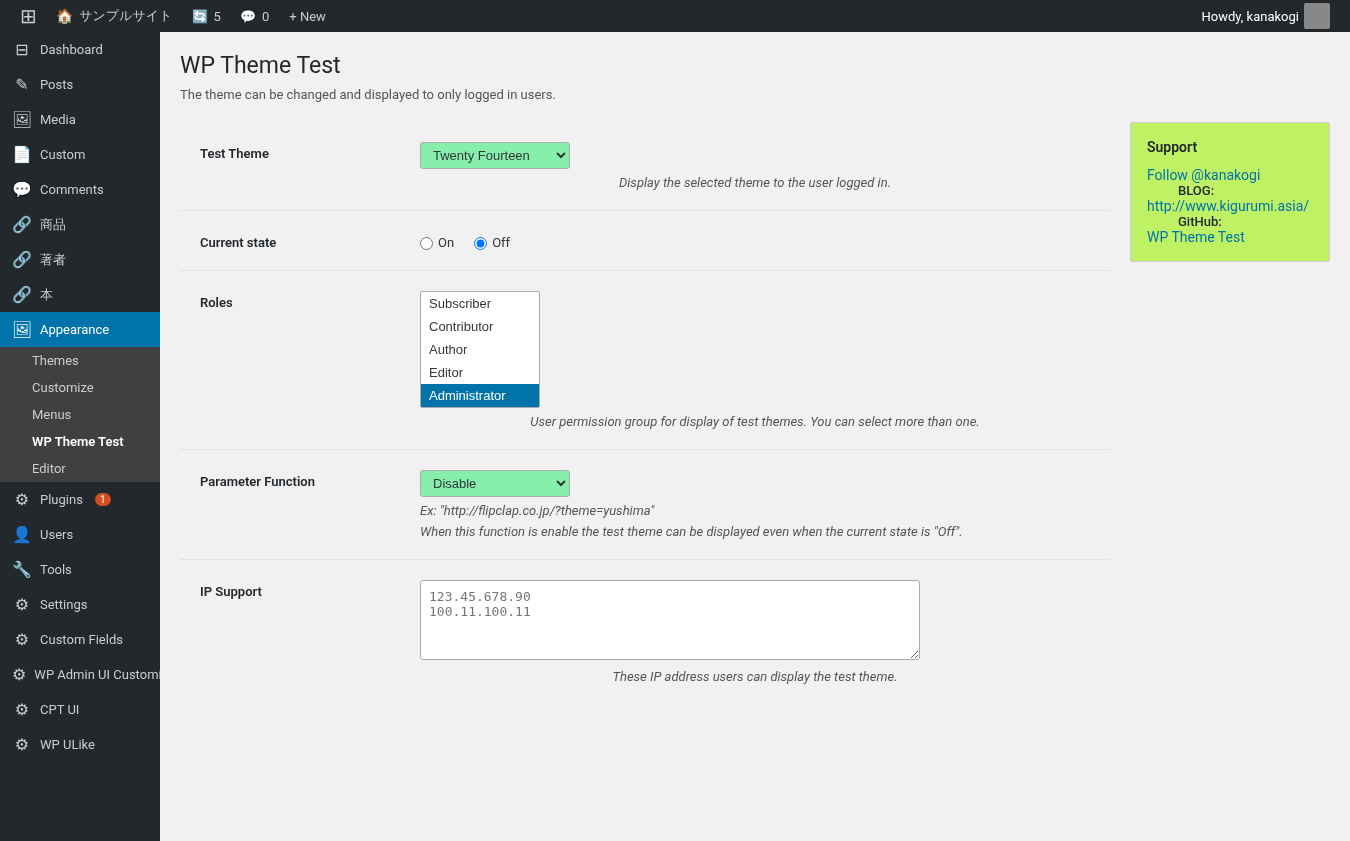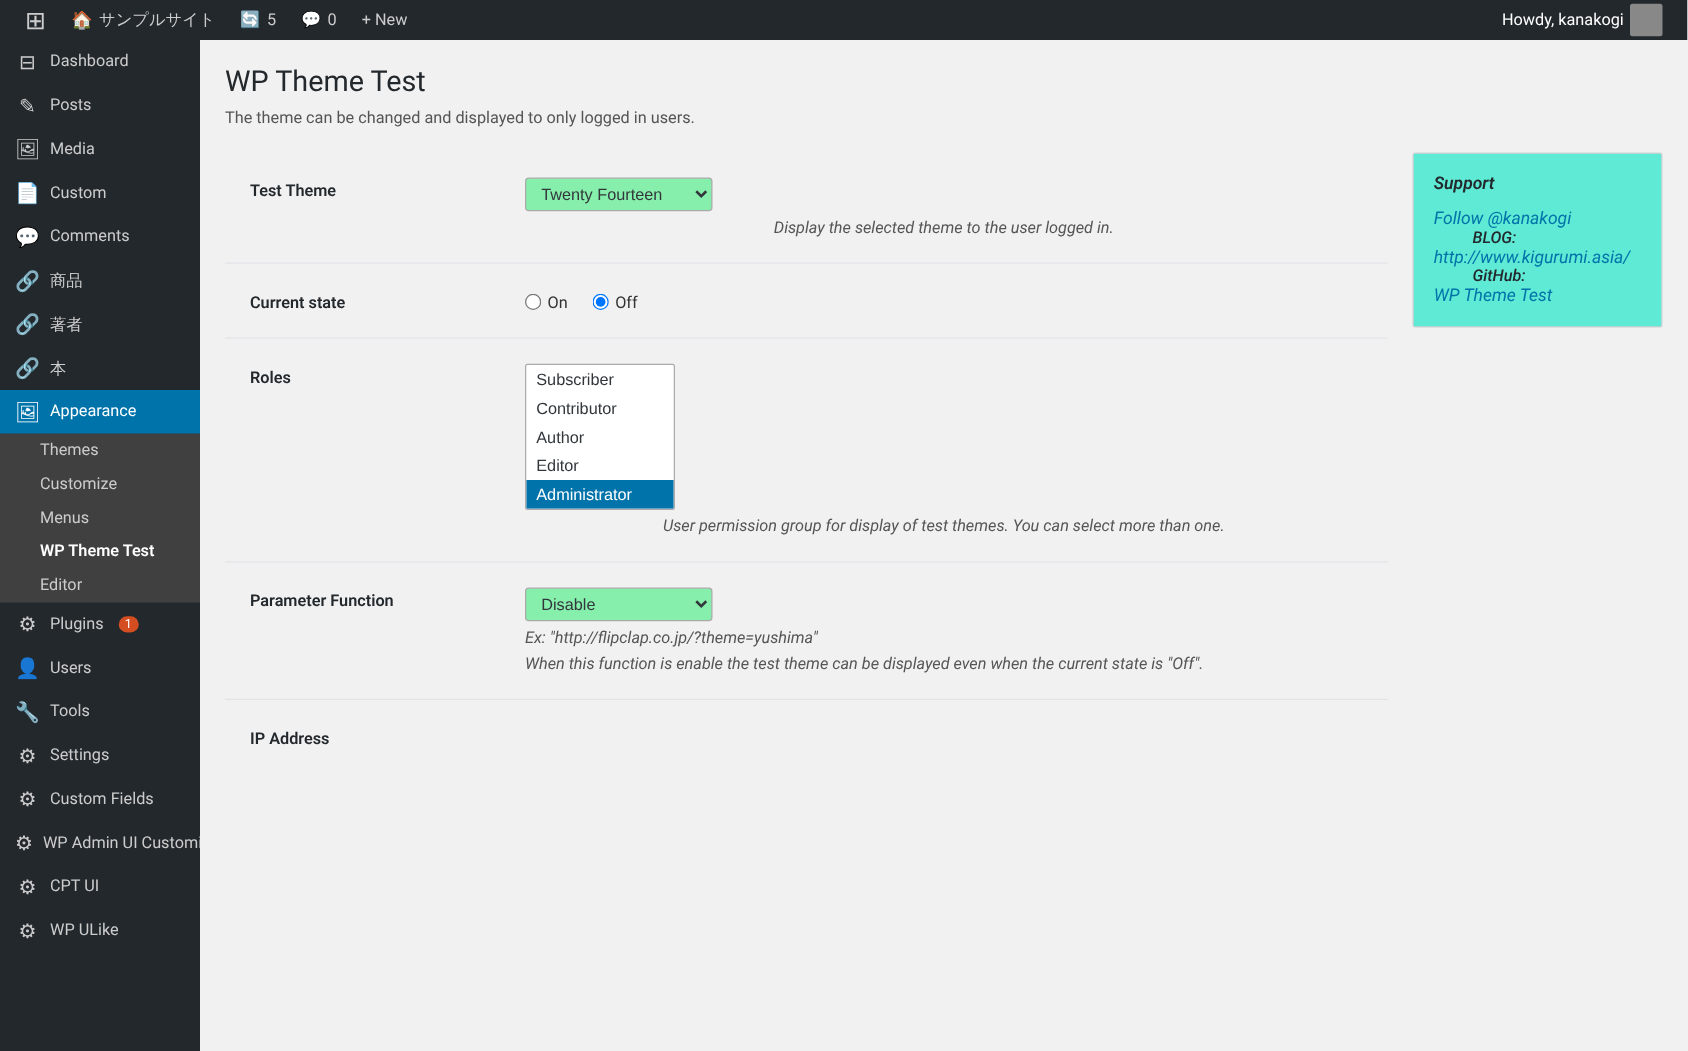--- a/index.html
+++ b/index.html
@@ -125,21 +125,21 @@
 
     .help-text {
       font-style: italic;
       color: #555;
       margin-top: 6px;
       font-size: 13px;
       text-align: center;
     }
 
     .radio-group { display: flex; align-items: center; gap: 20px; padding-top: 4px; }
-    .radio-label { display: flex; align-items: flex-start; gap: 5px; cursor: pointer; }
+    .radio-label { display: flex; align-items: flex-end; gap: 5px; cursor: pointer; }
 
     .roles-listbox {
       border: 1px solid #aaa;
       width: 120px;
       font-size: 13px;
       color: #32373c;
     }
     .roles-listbox option { padding: 4px 8px; }
     .roles-listbox option:last-child {
       background: #0073aa;
@@ -155,28 +155,27 @@
       padding: 8px;
       font-size: 13px;
       color: #777;
       resize: vertical;
     }
 
     
     #support-panel {
       width: 200px;
       flex-shrink: 0;
-      background: #5eead4;
+      background: #bef264;
       border: 1px solid #ccd0d4;
       border-radius: 2px;
       padding: 16px;
       margin-left: 20px;
       align-self: flex-start;
       margin-top: 0;
-      font-style: italic;
     }
     .support-title {
       font-size: 14px;
       font-weight: 600;
       color: #23282d;
       margin-bottom: 12px;
     }
     .support-link { color: #0073aa; text-decoration: none; font-size: 14px; margin-top: 16px; }
     .support-label { color: #23282d; font-size: 13px; margin-top: 0; font-weight: 500; padding-left: 31px; }
 
@@ -356,22 +355,25 @@
             <select class="wp-select">
               <option selected="">Disable</option>
               <option>Enable</option>
             </select>
             <p class="param-desc">Ex: "http://flipclap.co.jp/?theme=yushima"</p>
             <p class="param-desc">When this function is enable the test theme can be displayed even when the current state is "Off".</p>
           </div>
         </div>
 
         <div class="settings-row">
-          <div class="settings-label">IP Address</div>
-          <div class="settings-control">
+          <div class="settings-label">IP Support</div>
+          <div class="settings-control">
+            <textarea class="wp-textarea" placeholder="123.45.678.90
+100.11.100.11" style=""></textarea>
+            <p class="help-text">These IP address users can display the test theme.</p>
           </div>
         </div>
       </div>
 
       <div id="support-panel">
         <div class="support-title">Support</div>
         <a href="#" class="support-link">Follow @kanakogi</a>
         <div class="support-label">BLOG:</div>
         <a href="#" class="support-link">http://www.kigurumi.asia/</a>
         <div class="support-label">GitHub:</div>

